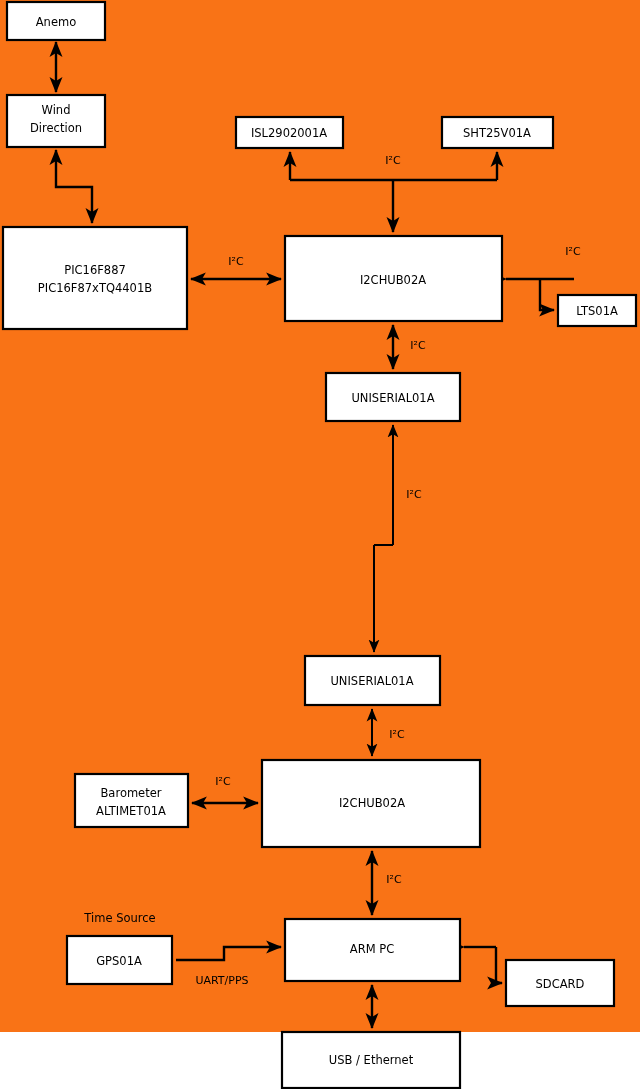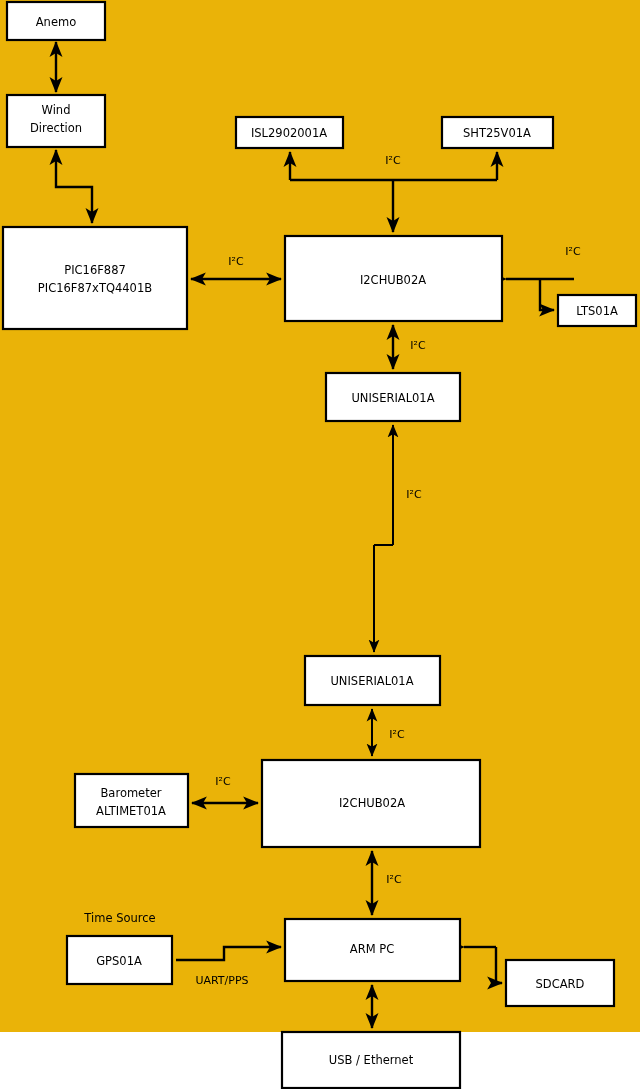--- a/index.html
+++ b/index.html
@@ -10,21 +10,21 @@
   body {
     width: 640px;
     height: 1089px;
     font-family: "DejaVu Sans", "Liberation Sans", sans-serif;
     overflow: hidden;
   }
   #diagram-root {
     position: relative;
     width: 640px;
     height: 1032px;
-    background: #eab308;
+    background: #f97316;
   }
   svg#diagram {
     position: absolute;
     left: 0;
     top: 0;
     width: 640px;
     height: 1089px;
     display: block;
   }
   .node-rect {

